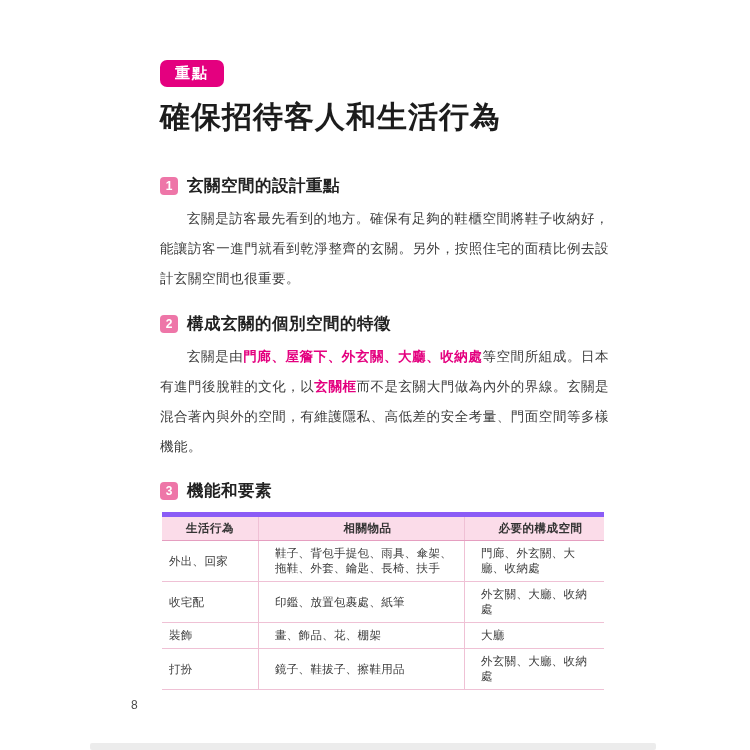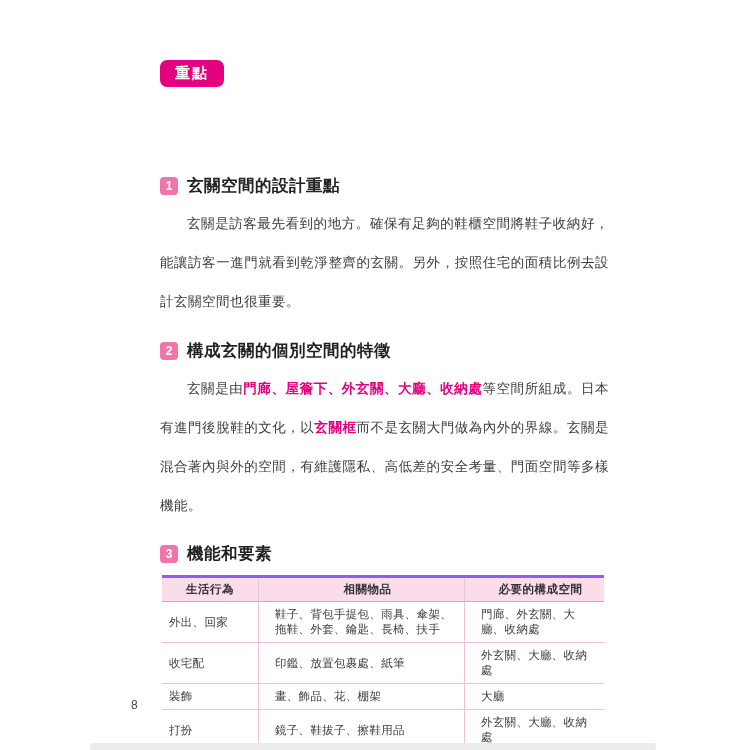--- a/index.html
+++ b/index.html
@@ -13,49 +13,49 @@
   .title{margin:11px 0 0 0;font-size:30px;line-height:37px;font-weight:800;
          color:#1c1c1c;letter-spacing:1px;}
 
   .section-head{display:flex;align-items:center;}
   .sec1{margin-top:40px;} .sec2{margin-top:19px;} .sec3{margin-top:18px;}
   .num-badge{display:inline-flex;align-items:center;justify-content:center;
          width:18px;height:18px;background:#ee76a8;color:#ffffff;border-radius:4px;
          font-size:12px;font-weight:bold;flex:0 0 auto;}
   .sec-title{margin-left:9px;font-size:16.5px;font-weight:bold;color:#222222;letter-spacing:0.5px;}
 
-  .body-para{margin:7px 9px 0 0;font-size:13.5px;line-height:39px;color:#3c3c3c;
+  .body-para{margin:7px 9px 0 0;font-size:13.5px;line-height:30px;color:#3c3c3c;
          text-align:justify;text-indent:2em;letter-spacing:0.5px;}
   .intro-para{margin:6px 0 0 0;font-size:13.5px;line-height:24px;color:#3c3c3c;
          text-indent:2em;letter-spacing:0.5px;}
   .hl{color:#e4007f;font-weight:bold;}
 
   table.spec{border-collapse:collapse;width:392px;margin:10px 0 0 2px;
          font-size:11.5px;line-height:15px;color:#3c3c3c;table-layout:fixed;}
   table.spec th{background:#fbdce9;font-weight:bold;color:#333333;text-align:center;
-         padding:4px 4px;border-top:3px solid #8b5cf6;border-bottom:1px solid #e59ec0;
+         padding:4px 4px;border-top:5px solid #8b5cf6;border-bottom:1px solid #e59ec0;
          letter-spacing:0.5px;}
   table.spec td{padding:5px 7px;border-bottom:1px solid #efc1d5;vertical-align:middle;
          letter-spacing:0.3px;}
   table.spec th + th, table.spec td + td{border-left:1px solid #efc1d5;padding-left:16px;}
   .cw1{width:88px;} .cw2{width:185px;} .cw3{width:119px;}
 
   .page-number{position:absolute;left:131px;top:698px;font-size:12px;color:#4a4a4a;}
   .bottom-bar{position:absolute;left:90px;top:743px;width:566px;height:7px;
          background:#ececec;border-radius:2px;}
 </style>
 </head>
 <body>
 
 <div class="page">
   <div class="content">
 
     <div class="badge">重點</div>
 
-    <h1 class="title"><br></h1>
+    <h1 class="title"><span>確保招待客人和生活行為</span><br></h1>
 
     <div class="section-head sec1">
       <span class="num-badge">1</span>
       <span class="sec-title">玄關空間的設計重點</span>
     </div>
     <p class="body-para">玄關是訪客最先看到的地方。確保有足夠的鞋櫃空間將鞋子收納好，能讓訪客一進門就看到乾淨整齊的玄關。另外，按照住宅的面積比例去設計玄關空間也很重要。</p>
 
     <div class="section-head sec2">
       <span class="num-badge">2</span>
       <span class="sec-title">構成玄關的個別空間的特徵</span>

